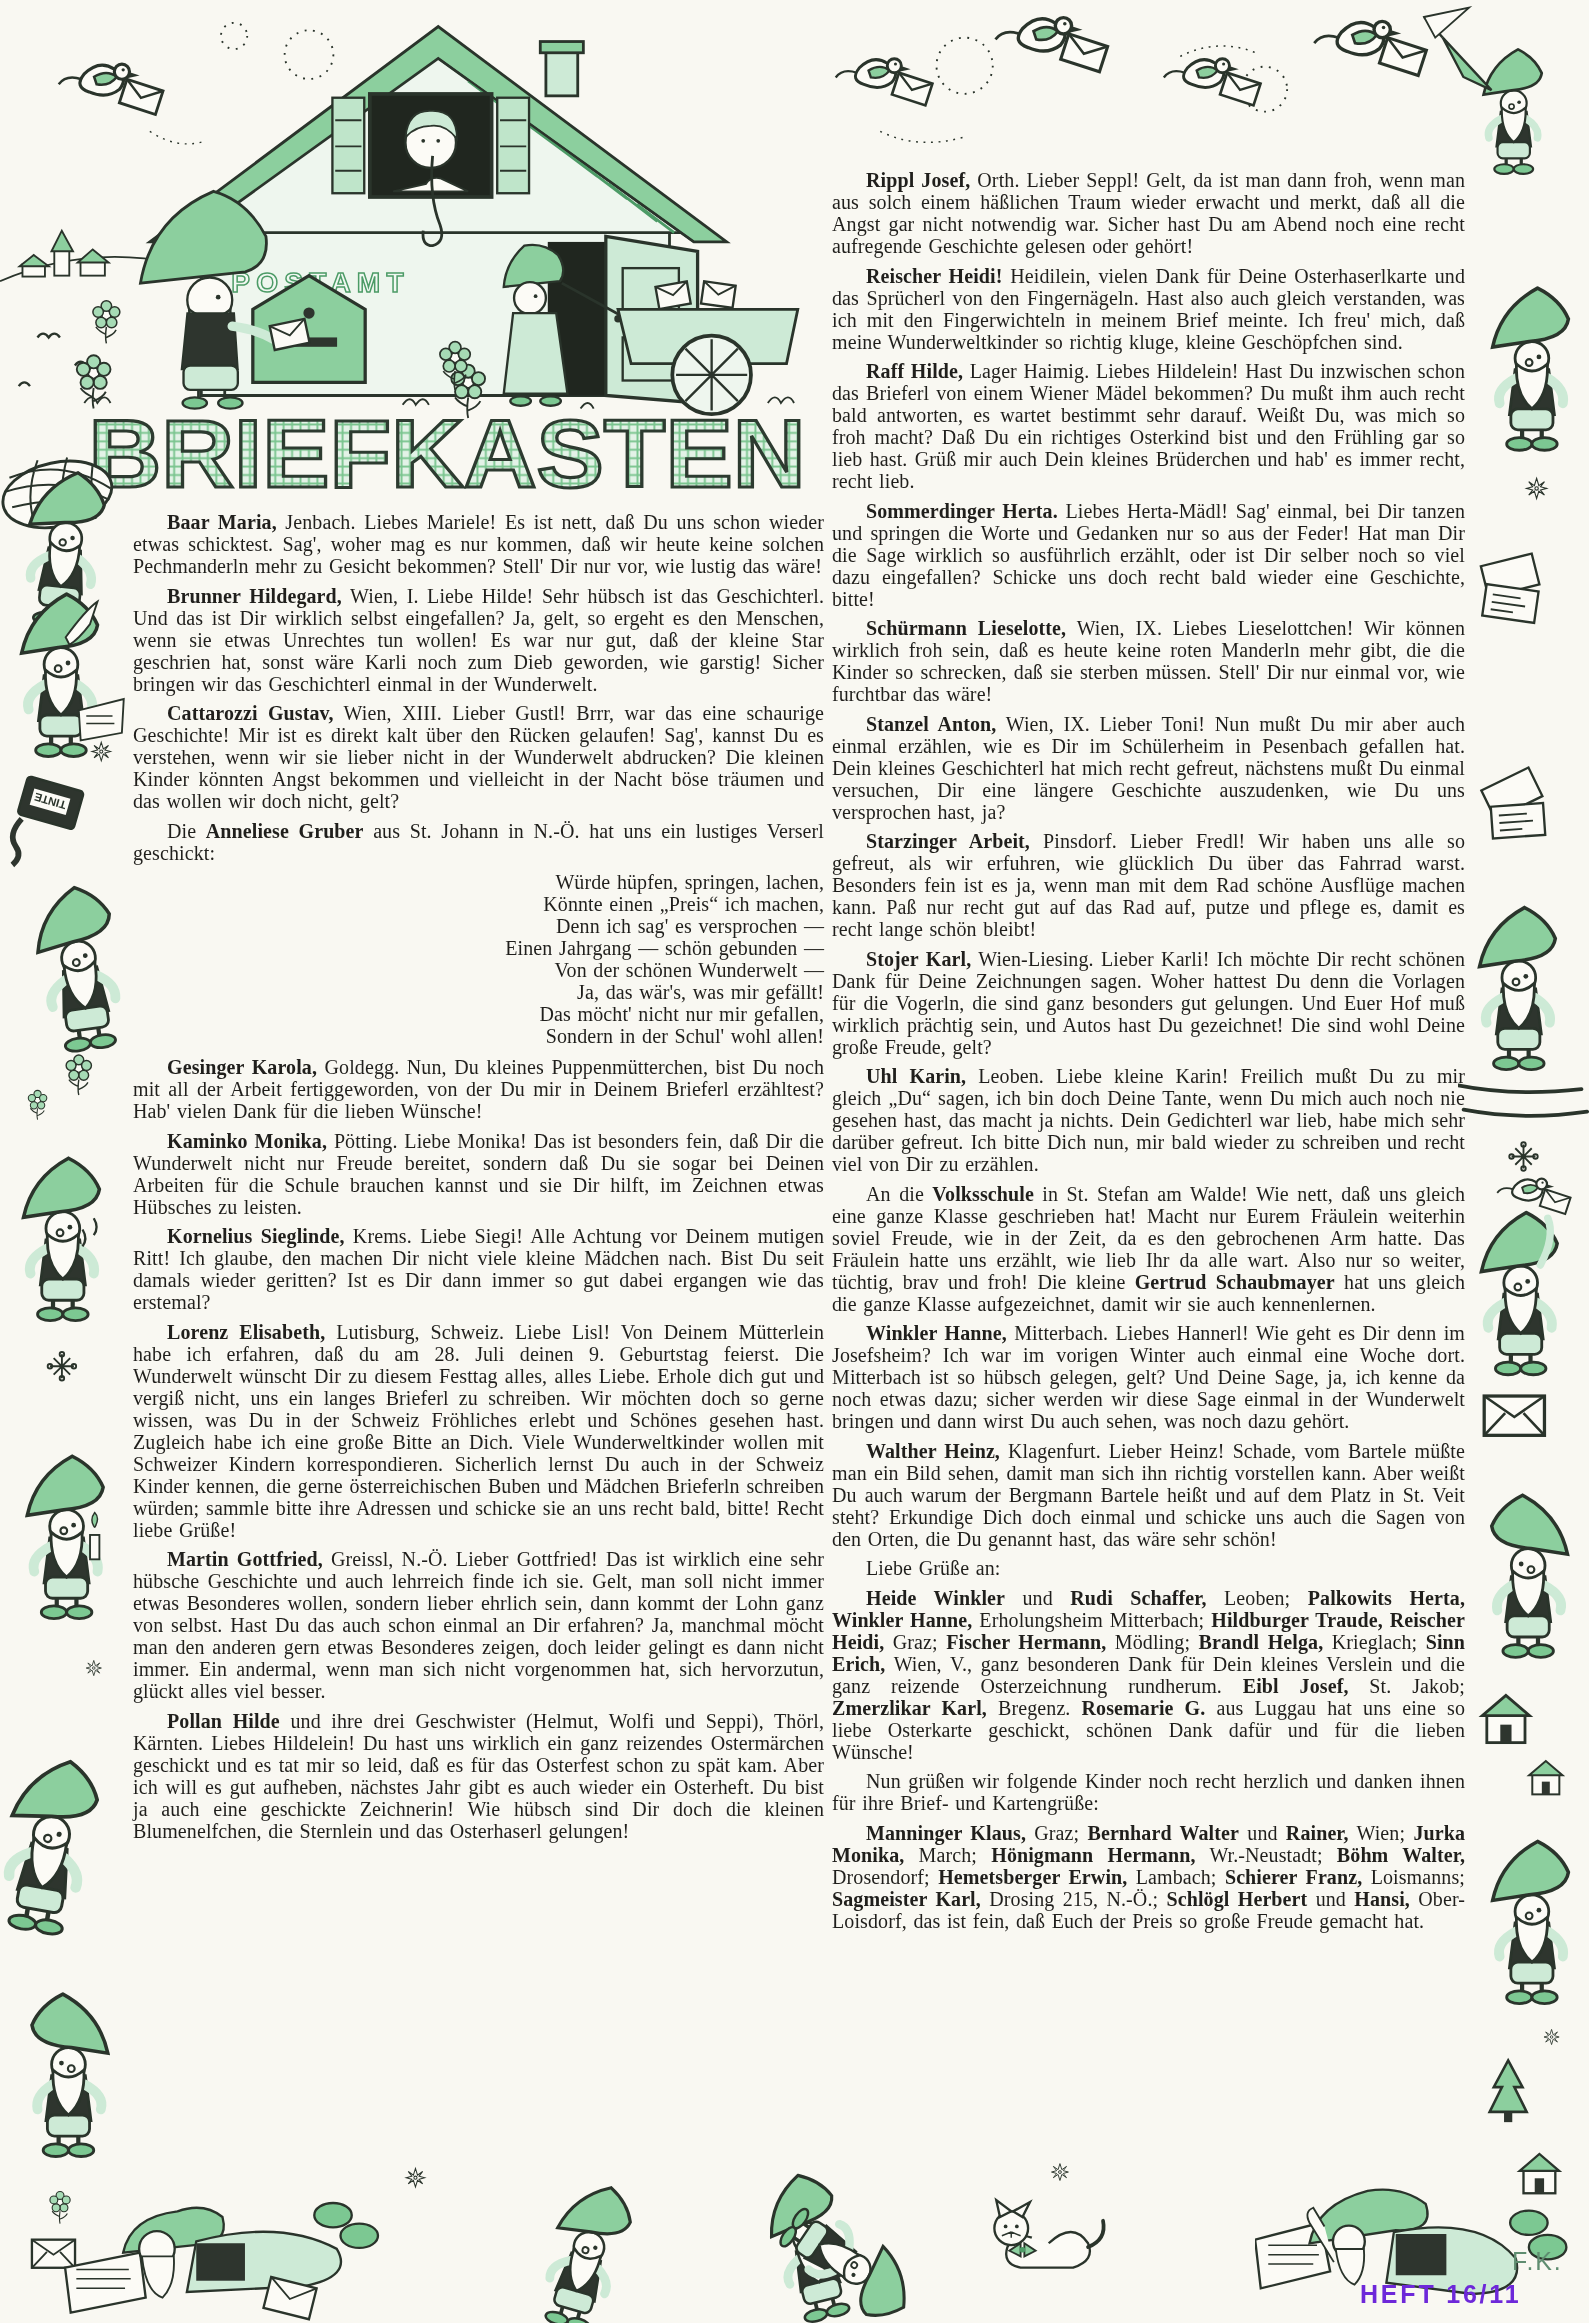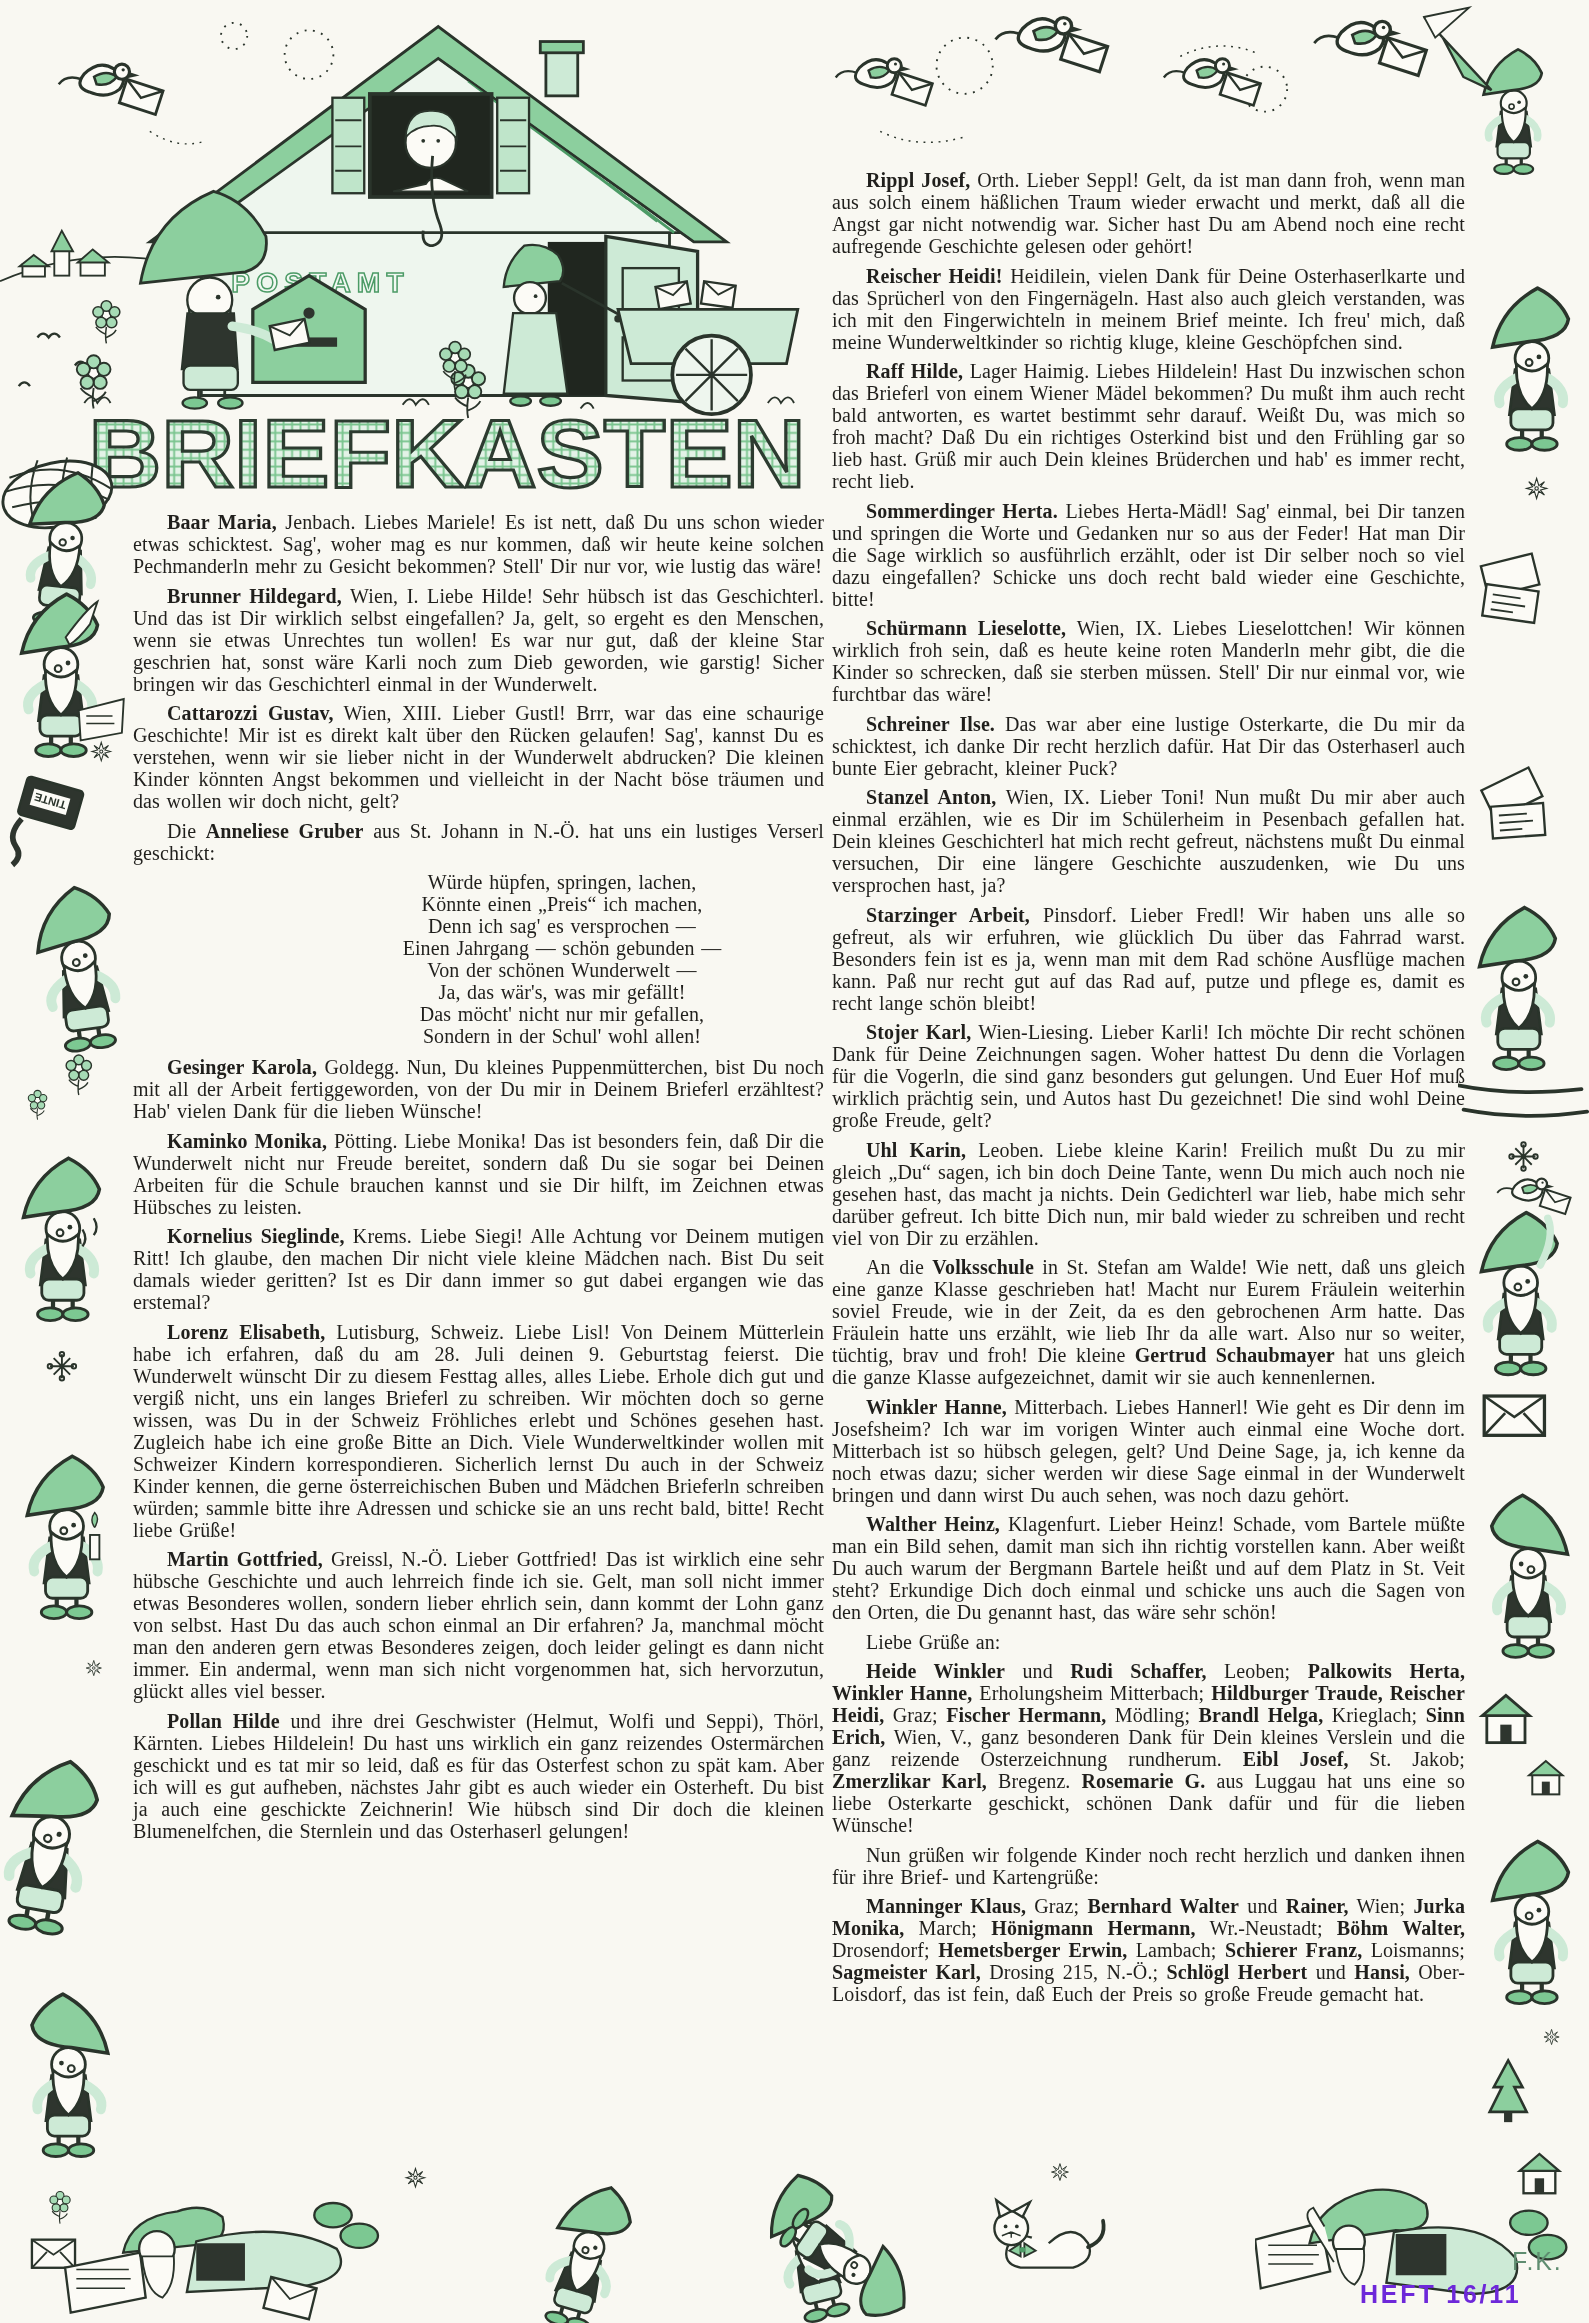--- a/index.html
+++ b/index.html
@@ -5,21 +5,21 @@
   html,body{margin:0;padding:0;background:#dcdad2;}
   .page{position:relative;width:1589px;height:2324px;background:#f9f8f2;overflow:hidden;
         font-family:"Liberation Serif",serif;color:#201f1c;}
   svg{position:absolute;}
   .col{position:absolute;text-align:justify;hyphens:auto;font-size:20px;line-height:22px;
        letter-spacing:0.1px;word-spacing:1.5px;}
   #left-col{left:133px;top:511px;width:691px;}
   #right-col{left:832px;top:169px;width:633px;font-family:Liberation Serif, serif;}
   .entry{margin:0 0 7.5px 0;text-indent:34px;}
   .entry .b{font-weight:bold;}
-  .poem{text-indent:0;padding-left:167px;margin:1.9px 0 9.4px 0;text-align:center;}
+  .poem{text-indent:0;padding-left:167px;margin:1.9px 0 9.4px 0;text-align:right;}
   .poem .pline{display:block;}
   .heft{position:absolute;left:1360px;top:2280px;font-family:"Liberation Sans",sans-serif;
         font-weight:bold;font-size:25px;letter-spacing:2.8px;color:#6d28d9;}
   .fk{position:absolute;left:1512px;top:2247px;font-family:"Liberation Sans",sans-serif;
       font-size:25px;letter-spacing:1.9px;color:#5f8d70;}
   text{font-family:"Liberation Sans",sans-serif;}
 </style>
 </head>
 <body>
 
@@ -366,21 +366,20 @@
       <p class="entry"><span class="b">Lorenz Elisabeth,</span><span> Lutisburg, Schweiz. Liebe Lisl! Von Deinem Mütterlein habe ich erfahren, daß du am 28. Juli deinen 9. Geburtstag feierst. Die Wunderwelt wünscht Dir zu diesem Festtag alles, alles Liebe. Erhole dich gut und vergiß nicht, uns ein langes Brieferl zu schreiben. Wir möchten doch so gerne wissen, was Du in der Schweiz Fröhliches erlebt und Schönes gesehen hast. Zugleich habe ich eine große Bitte an Dich. Viele Wunderweltkinder wollen mit Schweizer Kindern korrespondieren. Sicherlich lernst Du auch in der Schweiz Kinder kennen, die gerne österreichischen Buben und Mädchen Brieferln schreiben würden; sammle bitte ihre Adressen und schicke sie an uns recht bald, bitte! Recht liebe Grüße!</span></p>
       <p class="entry"><span class="b">Martin Gottfried,</span><span> Greissl, N.-Ö. Lieber Gottfried! Das ist wirklich eine sehr hübsche Geschichte und auch lehrreich finde ich sie. Gelt, man soll nicht immer etwas Besonderes wollen, sondern lieber ehrlich sein, dann kommt der Lohn ganz von selbst. Hast Du das auch schon einmal an Dir erfahren? Ja, manchmal möcht man den anderen gern etwas Besonderes zeigen, doch leider gelingt es dann nicht immer. Ein andermal, wenn man sich nicht vorgenommen hat, sich hervorzutun, glückt alles viel besser.</span></p>
       <p class="entry"><span class="b">Pollan Hilde</span><span> und ihre drei Geschwister (Helmut, Wolfi und Seppi), Thörl, Kärnten. Liebes Hildelein! Du hast uns wirklich ein ganz reizendes Ostermärchen geschickt und es tat mir so leid, daß es für das Osterfest schon zu spät kam. Aber ich will es gut aufheben, nächstes Jahr gibt es auch wieder ein Osterheft. Du bist ja auch eine geschickte Zeichnerin! Wie hübsch sind Dir doch die kleinen Blumenelfchen, die Sternlein und das Osterhaserl gelungen!</span></p>
     </div>
   <div id="right-col" class="col">
       <p class="entry"><span class="b">Rippl Josef,</span><span> Orth. Lieber Seppl! Gelt, da ist man dann froh, wenn man aus solch einem häßlichen Traum wieder erwacht und merkt, daß all die Angst gar nicht notwendig war. Sicher hast Du am Abend noch eine recht aufregende Geschichte gelesen oder gehört!</span></p>
       <p class="entry"><span class="b">Reischer Heidi!</span><span> Heidilein, vielen Dank für Deine Osterhaserlkarte und das Sprücherl von den Fingernägeln. Hast also auch gleich verstanden, was ich mit den Fingerwichteln in meinem Brief meinte. Ich freu' mich, daß meine Wunderweltkinder so richtig kluge, kleine Geschöpfchen sind.</span></p>
       <p class="entry"><span class="b">Raff Hilde,</span><span> Lager Haimig. Liebes Hildelein! Hast Du inzwischen schon das Brieferl von einem Wiener Mädel bekommen? Du mußt ihm auch recht bald antworten, es wartet bestimmt sehr darauf. Weißt Du, was mich so froh macht? Daß Du ein richtiges Osterkind bist und den Frühling gar so lieb hast. Grüß mir auch Dein kleines Brüderchen und hab' es immer recht, recht lieb.</span></p>
       <p class="entry"><span class="b">Sommerdinger Herta.</span><span> Liebes Herta-Mädl! Sag' einmal, bei Dir tanzen und springen die Worte und Gedanken nur so aus der Feder! Hat man Dir die Sage wirklich so ausführlich erzählt, oder ist Dir selber noch so viel dazu eingefallen? Schicke uns doch recht bald wieder eine Geschichte, bitte!</span></p>
       <p class="entry"><span class="b">Schürmann Lieselotte,</span><span> Wien, IX. Liebes Lieselottchen! Wir können wirklich froh sein, daß es heute keine roten Manderln mehr gibt, die die Kinder so schrecken, daß sie sterben müssen. Stell' Dir nur einmal vor, wie furchtbar das wäre!</span></p>
-      <p class="entry"><span class="b">Schreiner Ilse.</span><span> Das war aber eine lustige Osterkarte, die Du mir da schicktest, ich danke Dir recht herzlich dafür. Hat Dir das Osterhaserl auch bunte Eier gebracht, kleiner Puck?</span></p>
       <p class="entry"><span class="b">Stanzel Anton,</span><span> Wien, IX. Lieber Toni! Nun mußt Du mir aber auch einmal erzählen, wie es Dir im Schülerheim in Pesenbach gefallen hat. Dein kleines Geschichterl hat mich recht gefreut, nächstens mußt Du einmal versuchen, Dir eine längere Geschichte auszudenken, wie Du uns versprochen hast, ja?</span></p>
       <p class="entry"><span class="b">Starzinger Arbeit,</span><span> Pinsdorf. Lieber Fredl! Wir haben uns alle so gefreut, als wir erfuhren, wie glücklich Du über das Fahrrad warst. Besonders fein ist es ja, wenn man mit dem Rad schöne Ausflüge machen kann. Paß nur recht gut auf das Rad auf, putze und pflege es, damit es recht lange schön bleibt!</span></p>
       <p class="entry"><span class="b">Stojer Karl,</span><span> Wien-Liesing. Lieber Karli! Ich möchte Dir recht schönen Dank für Deine Zeichnungen sagen. Woher hattest Du denn die Vorlagen für die Vogerln, die sind ganz besonders gut gelungen. Und Euer Hof muß wirklich prächtig sein, und Autos hast Du gezeichnet! Die sind wohl Deine große Freude, gelt?</span></p>
       <p class="entry"><span class="b">Uhl Karin,</span><span> Leoben. Liebe kleine Karin! Freilich mußt Du zu mir gleich „Du“ sagen, ich bin doch Deine Tante, wenn Du mich auch noch nie gesehen hast, das macht ja nichts. Dein Gedichterl war lieb, habe mich sehr darüber gefreut. Ich bitte Dich nun, mir bald wieder zu schreiben und recht viel von Dir zu erzählen.</span></p>
       <p class="entry"><span>An die </span><span class="b">Volksschule</span><span> in St. Stefan am Walde! Wie nett, daß uns gleich eine ganze Klasse geschrieben hat! Macht nur Eurem Fräulein weiterhin soviel Freude, wie in der Zeit, da es den gebrochenen Arm hatte. Das Fräulein hatte uns erzählt, wie lieb Ihr da alle wart. Also nur so weiter, tüchtig, brav und froh! Die kleine </span><span class="b">Gertrud Schaubmayer</span><span> hat uns gleich die ganze Klasse aufgezeichnet, damit wir sie auch kennenlernen.</span></p>
       <p class="entry"><span class="b">Winkler Hanne,</span><span> Mitterbach. Liebes Hannerl! Wie geht es Dir denn im Josefsheim? Ich war im vorigen Winter auch einmal eine Woche dort. Mitterbach ist so hübsch gelegen, gelt? Und Deine Sage, ja, ich kenne da noch etwas dazu; sicher werden wir diese Sage einmal in der Wunderwelt bringen und dann wirst Du auch sehen, was noch dazu gehört.</span></p>
       <p class="entry"><span class="b">Walther Heinz,</span><span> Klagenfurt. Lieber Heinz! Schade, vom Bartele müßte man ein Bild sehen, damit man sich ihn richtig vorstellen kann. Aber weißt Du auch warum der Bergmann Bartele heißt und auf dem Platz in St. Veit steht? Erkundige Dich doch einmal und schicke uns auch die Sagen von den Orten, die Du genannt hast, das wäre sehr schön!</span></p>
       <p class="entry"><span>Liebe Grüße an:</span></p>
       <p class="entry"><span class="b">Heide Winkler</span><span> und </span><span class="b">Rudi Schaffer,</span><span> Leoben; </span><span class="b">Palkowits Herta, Winkler Hanne,</span><span> Erholungsheim Mitterbach; </span><span class="b">Hildburger Traude, Reischer Heidi,</span><span> Graz; </span><span class="b">Fischer Hermann,</span><span> Mödling; </span><span class="b">Brandl Helga,</span><span> Krieglach; </span><span class="b">Sinn Erich,</span><span> Wien, V., ganz besonderen Dank für Dein kleines Verslein und die ganz reizende Osterzeichnung rundherum. </span><span class="b">Eibl Josef,</span><span> St. Jakob; </span><span class="b">Zmerzlikar Karl,</span><span> Bregenz. </span><span class="b">Rosemarie G.</span><span> aus Luggau hat uns eine so liebe Osterkarte geschickt, schönen Dank dafür und für die lieben Wünsche!</span></p>
       <p class="entry"><span>Nun grüßen wir folgende Kinder noch recht herzlich und danken ihnen für ihre Brief- und Kartengrüße:</span></p>

